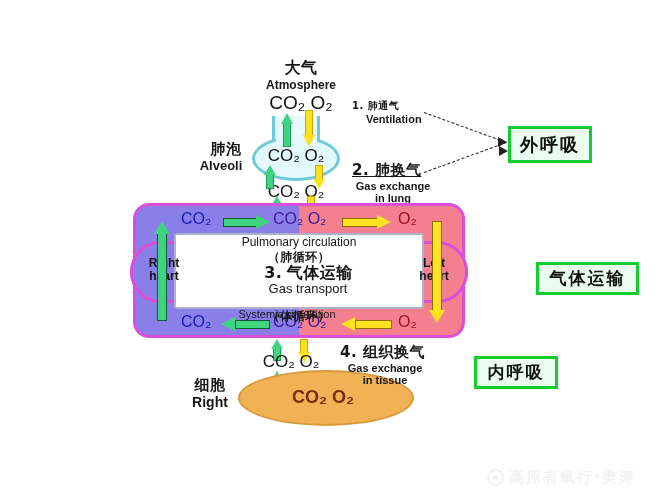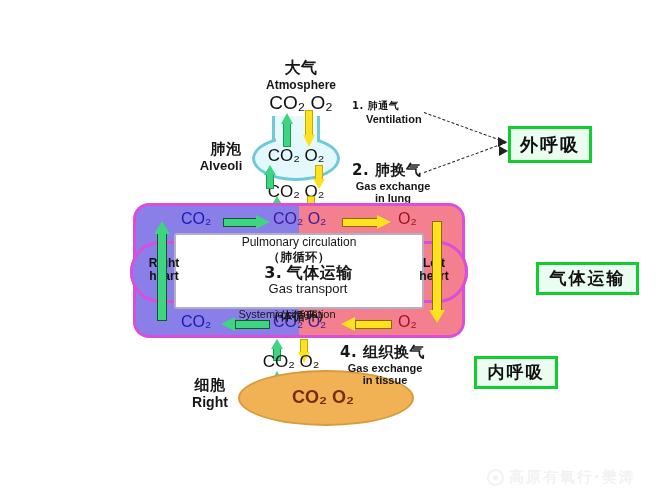--- a/index.html
+++ b/index.html
@@ -172,21 +172,21 @@
 
   <div class="abs" style="left:352px; top:99px;">
     <div class="cn" style="font-size:10px; white-space:nowrap;">
       <span>1.</span>
       <span>肺通气</span>
     </div>
     <div class="en" style="font-size:11px; margin-left:14px;">Ventilation</div>
   </div>
 
   <div class="abs" style="left:352px; top:161px;">
-    <div class="cn" style="font-size:15px; white-space:nowrap;">
+    <div class="cn" style="font-size:15px; white-space:nowrap;text-decoration:underline;">
       <span>2.</span>
       <span>肺换气</span>
     </div>
     <div class="en ctr" style="font-size:11px; width:82px;">Gas exchange</div>
     <div class="en ctr" style="font-size:11px; width:82px;">in lung</div>
   </div>
 
   <div class="leader" style="left:424px; top:112px; width:86px; transform:rotate(20deg); transform-origin:left center;"></div>
   <div class="ar" style="left:498px; top:137px; width:10px; height:10px;">
     <div class="head" style="left:0; top:0; border-top:5px solid transparent; border-bottom:5px solid transparent; border-left:9px solid #222;"></div>

